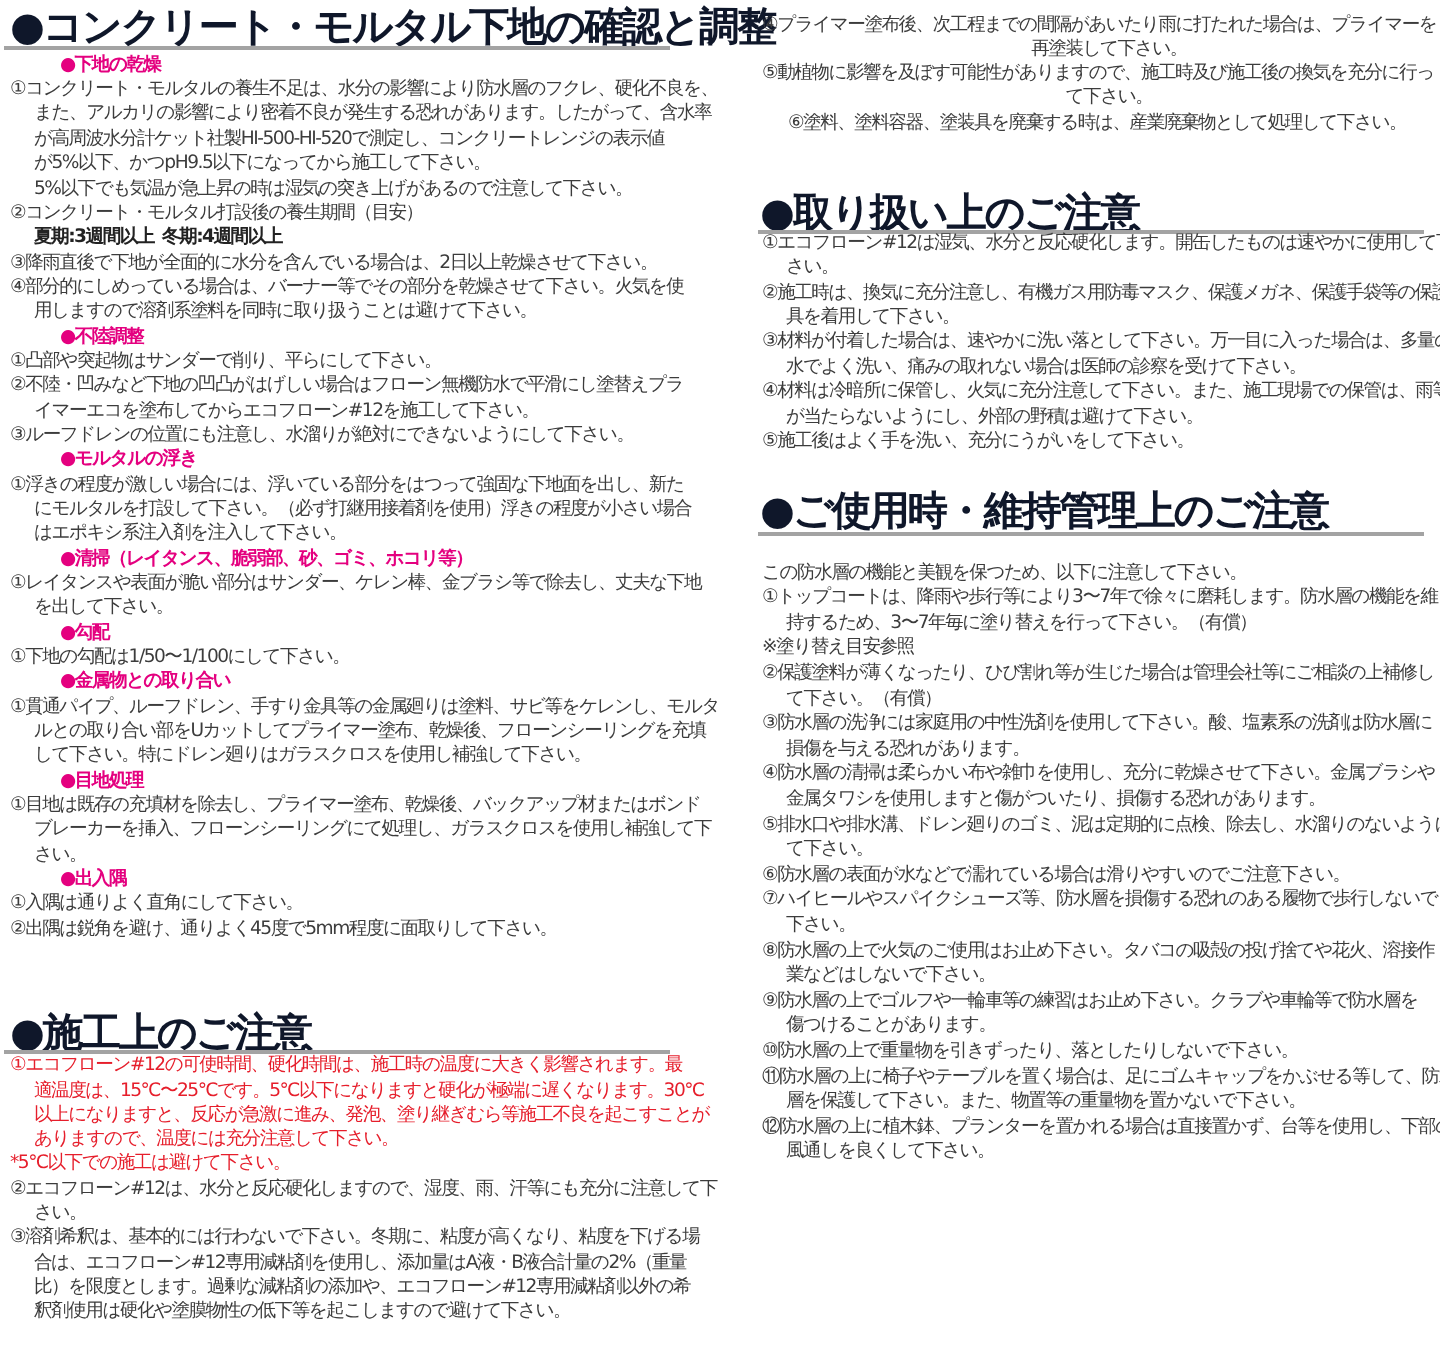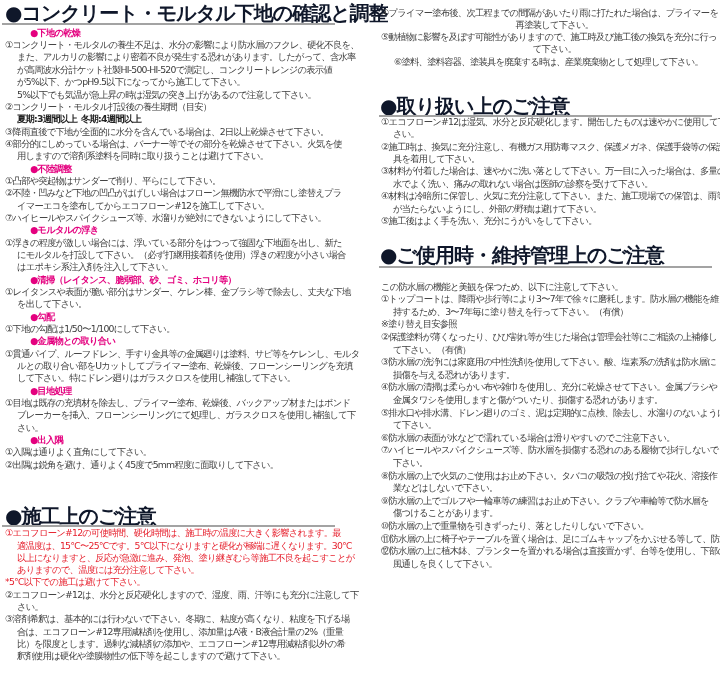--- a/index.html
+++ b/index.html
@@ -43,21 +43,21 @@
   <div>②コンクリート・モルタル打設後の養生期間（目安）</div>
   <div class="ind bold"><span>夏期:3週間以上</span><span class="gap">冬期:4週間以上</span></div>
   <div>③降雨直後で下地が全面的に水分を含んでいる場合は、2日以上乾燥させて下さい。</div>
   <div>④部分的にしめっている場合は、バーナー等でその部分を乾燥させて下さい。火気を使</div>
   <div class="ind">用しますので溶剤系塗料を同時に取り扱うことは避けて下さい。</div>
 
   <div class="sub">●不陸調整</div>
   <div>①凸部や突起物はサンダーで削り、平らにして下さい。</div>
   <div>②不陸・凹みなど下地の凹凸がはげしい場合はフローン無機防水で平滑にし塗替えプラ</div>
   <div class="ind">イマーエコを塗布してからエコフローン#12を施工して下さい。</div>
-  <div>⑦ハイヒールやスパイクシューズ等、水溜りが絶対にできないようにして下さい。</div>
+  <div>③ルーフドレンの位置にも注意し、水溜りが絶対にできないようにして下さい。</div>
 
   <div class="sub">●モルタルの浮き</div>
   <div>①浮きの程度が激しい場合には、浮いている部分をはつって強固な下地面を出し、新た</div>
   <div class="ind">にモルタルを打設して下さい。（必ず打継用接着剤を使用）浮きの程度が小さい場合</div>
   <div class="ind">はエポキシ系注入剤を注入して下さい。</div>
 
   <div class="sub">●清掃（レイタンス、脆弱部、砂、ゴミ、ホコリ等）</div>
   <div>①レイタンスや表面が脆い部分はサンダー、ケレン棒、金ブラシ等で除去し、丈夫な下地</div>
   <div class="ind">を出して下さい。</div>
 
@@ -137,15 +137,16 @@
   <div class="ind">て下さい。</div>
   <div>⑥防水層の表面が水などで濡れている場合は滑りやすいのでご注意下さい。</div>
   <div>⑦ハイヒールやスパイクシューズ等、防水層を損傷する恐れのある履物で歩行しないで</div>
   <div class="ind">下さい。</div>
   <div>⑧防水層の上で火気のご使用はお止め下さい。タバコの吸殻の投げ捨てや花火、溶接作</div>
   <div class="ind">業などはしないで下さい。</div>
   <div>⑨防水層の上でゴルフや一輪車等の練習はお止め下さい。クラブや車輪等で防水層を</div>
   <div class="ind">傷つけることがあります。</div>
   <div>⑩防水層の上で重量物を引きずったり、落としたりしないで下さい。</div>
   <div>⑪防水層の上に椅子やテーブルを置く場合は、足にゴムキャップをかぶせる等して、防水</div>
+  <div class="ind">層を保護して下さい。また、物置等の重量物を置かないで下さい。</div>
   <div>⑫防水層の上に植木鉢、プランターを置かれる場合は直接置かず、台等を使用し、下部の</div>
   <div class="ind">風通しを良くして下さい。</div>
 </div>
 
 </body></html>

